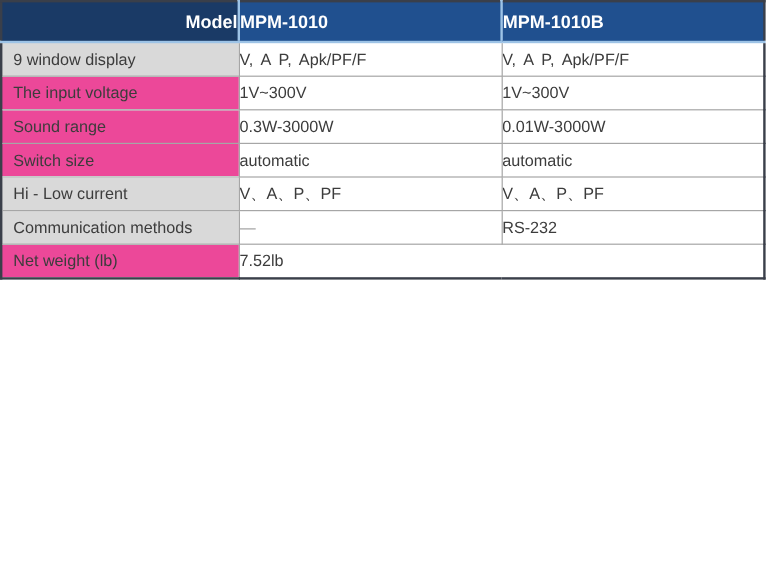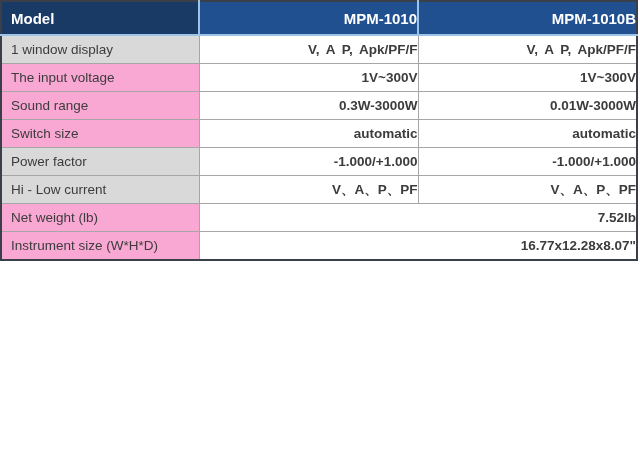--- a/index.html
+++ b/index.html
@@ -38,50 +38,49 @@
   thead th {
     height: 32px;
     font-size: 15px;
     font-weight: 600;
     color: #ffffff;
     padding: 0;
     border-bottom: 2px solid var(--head-divider);
   }
   th.model-cell {
     background: var(--model-bg);
-    text-align: left;
+    text-align: right;
     padding-left: 9px;
   }
   th.col-cell {
     background: var(--colhead-bg);
-    text-align: right;
+    text-align: left;
     border-left: 2px solid var(--head-divider);
   }
 
   
   tbody td {
     height: 27px;
     font-size: 13.5px;
     color: var(--text-dark);
     border: 1px solid var(--grid-line);
     padding: 0;
     overflow: hidden;
     white-space: nowrap;
   }
   td.lab {
     text-align: left;
     padding-left: 9px;
-    background: #f9a8d4;
+    background: #ec4899;
   }
   tr.g td.lab { background: var(--row-gray); }
   td.val {
-    text-align: right;
+    text-align: left;
     background: #ffffff;
     word-spacing: 3px;
-    font-weight: bold;
   }
   td.val.muted { color: var(--text-muted); }
 </style>
 </head>
 <body>
 
 <div class="spec-table-wrap">
   <table class="spec">
     <colgroup>
       <col class="c-label">
@@ -90,52 +89,48 @@
     </colgroup>
     <thead>
       <tr>
         <th class="model-cell">Model</th>
         <th class="col-cell">MPM-1010</th>
         <th class="col-cell">MPM-1010B</th>
       </tr>
     </thead>
     <tbody>
       <tr class="g">
-        <td class="lab">1 window display</td>
+        <td class="lab">9 window display</td>
         <td class="val">V,  A  P,  Apk/PF/F</td>
         <td class="val">V,  A  P,  Apk/PF/F</td>
       </tr>
       <tr>
         <td class="lab">The input voltage</td>
         <td class="val">1V~300V</td>
         <td class="val">1V~300V</td>
       </tr>
       <tr>
         <td class="lab">Sound range</td>
         <td class="val">0.3W-3000W</td>
         <td class="val">0.01W-3000W</td>
       </tr>
       <tr>
         <td class="lab">Switch size</td>
         <td class="val">automatic</td>
         <td class="val">automatic</td>
       </tr>
       <tr class="g">
-        <td class="lab">Power factor</td>
-        <td class="val">-1.000/+1.000</td>
-        <td class="val">-1.000/+1.000</td>
-      </tr>
-      <tr class="g">
         <td class="lab">Hi - Low current</td>
         <td class="val">V、A、P、PF</td>
         <td class="val">V、A、P、PF</td>
       </tr>
+      <tr class="g">
+        <td class="lab">Communication methods</td>
+        <td class="val muted">—</td>
+        <td class="val">RS-232</td>
+      </tr>
       <tr>
         <td class="lab">Net weight (lb)</td>
         <td class="val" colspan="2">7.52lb</td>
-      </tr>
-      <tr>
-        <td class="lab">Instrument size (W*H*D)</td>
-        <td class="val" colspan="2">16.77x12.28x8.07"</td>
       </tr>
     </tbody>
   </table>
 </div>
 
 </body></html>

